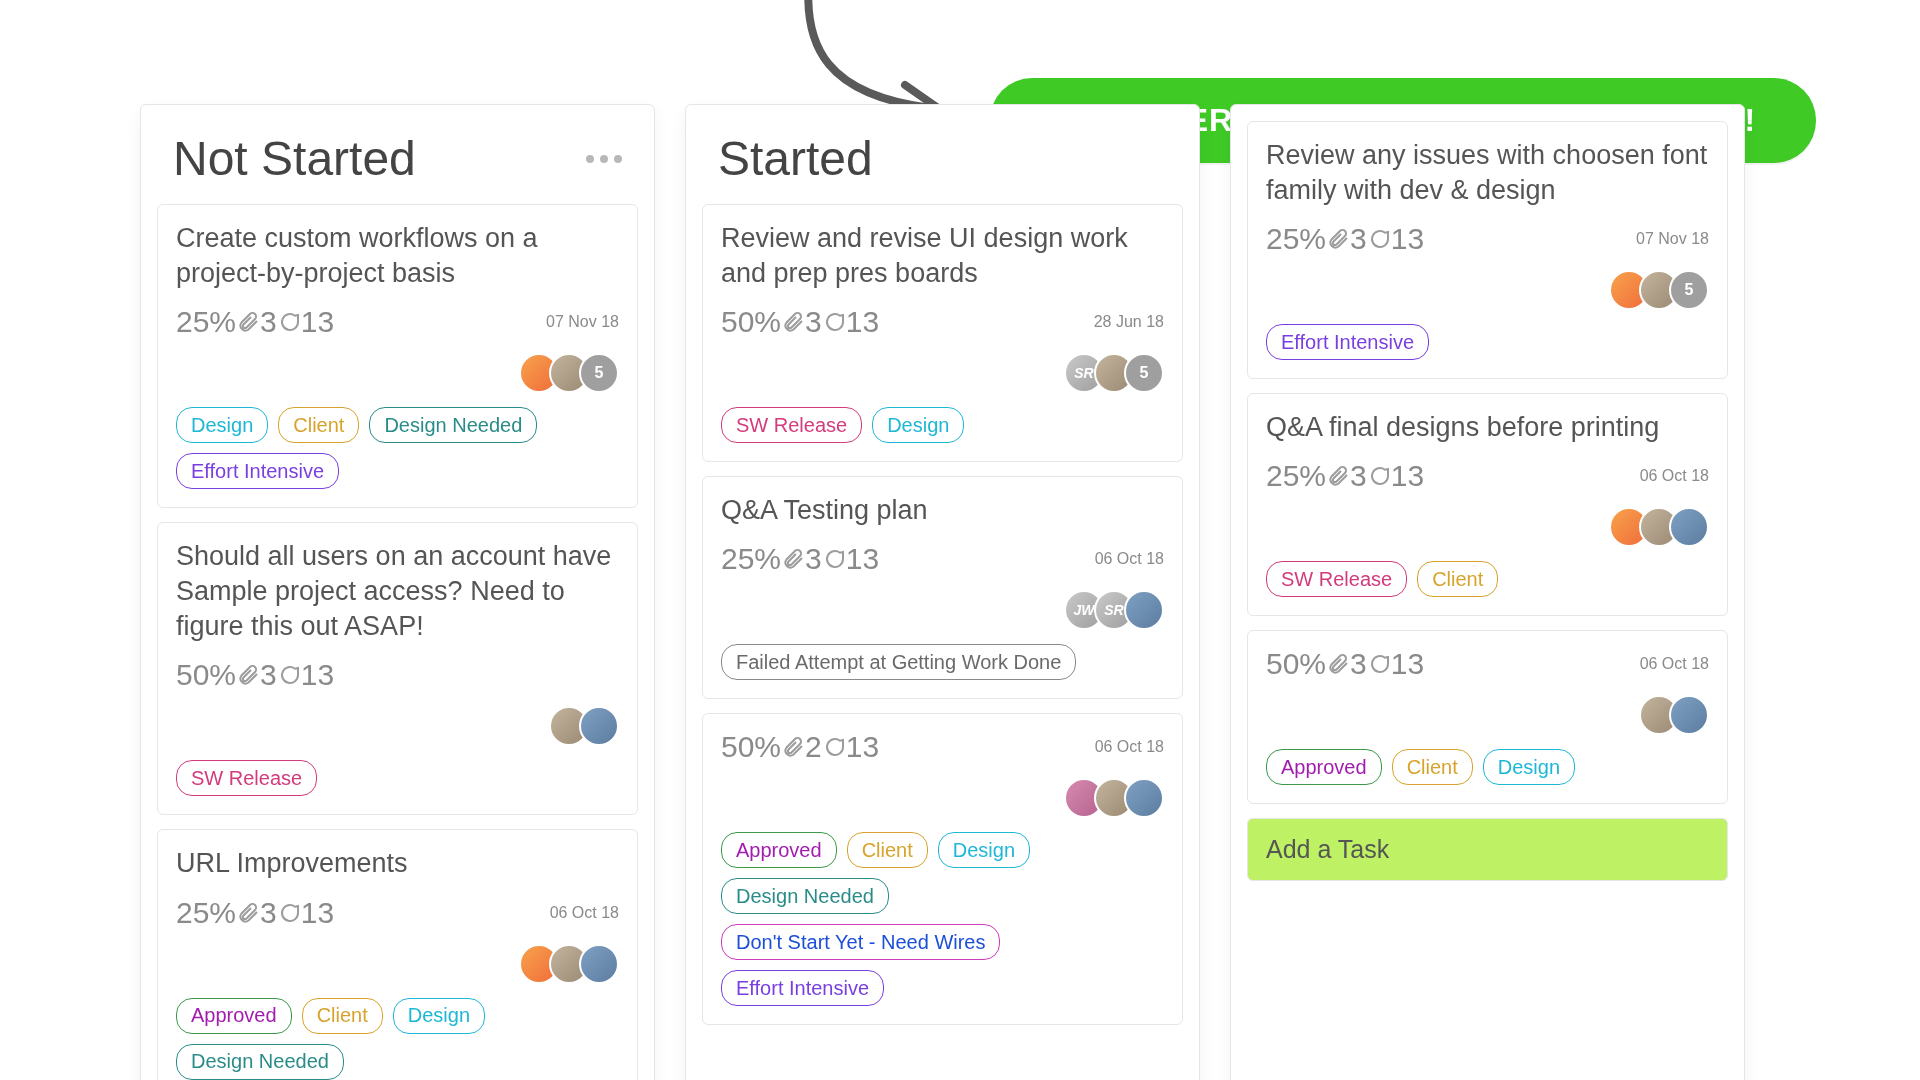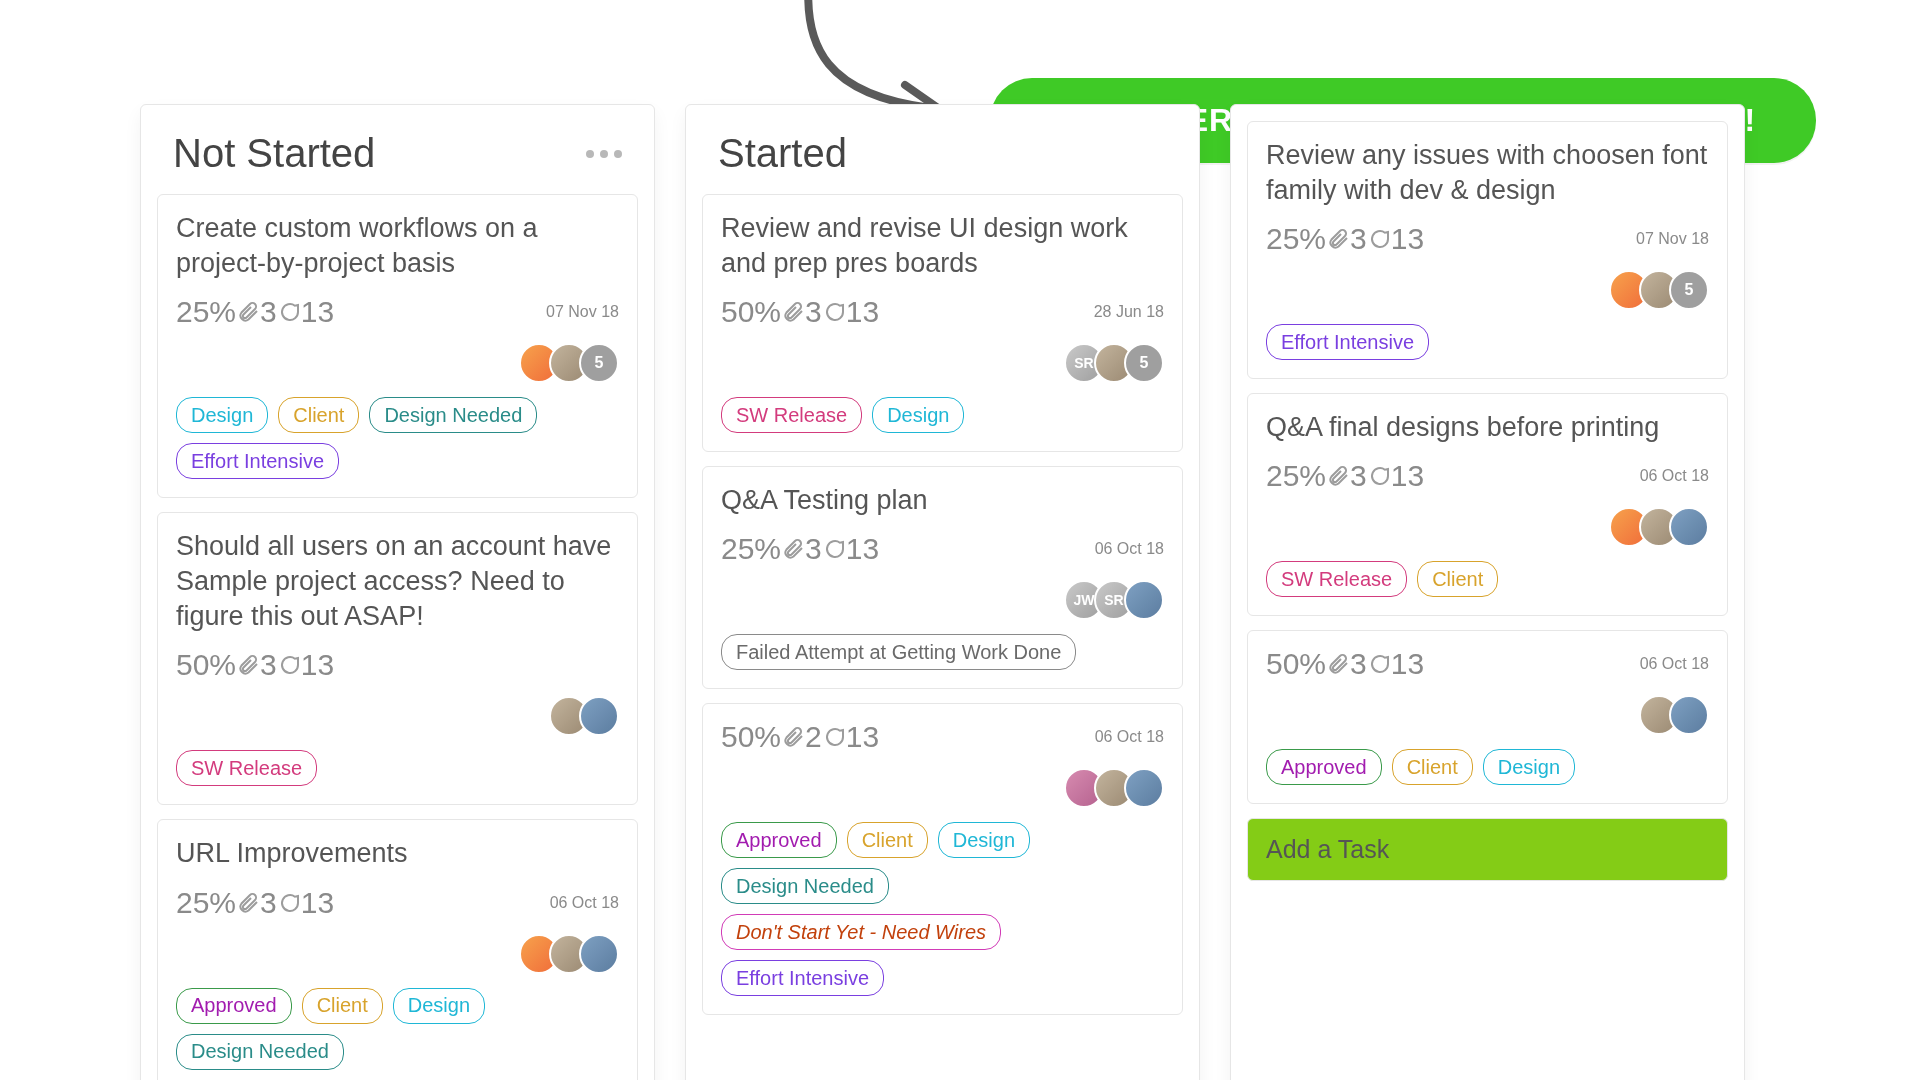--- a/index.html
+++ b/index.html
@@ -41,21 +41,21 @@
     box-shadow: 0 8px 18px rgba(0,0,0,0.05);
     padding: 16px 16px 20px 16px;
     box-sizing: border-box;
     display: flex; flex-direction: column;
   }
   .col-header {
     display: flex; align-items: center; justify-content: space-between;
     padding: 10px 16px 18px 16px;
   }
   .col-title {
-    font-size: 40px; font-weight: 400; color: #444;
+    font-size: 48px; font-weight: 400; color: #444;
   }
   .col-menu { display: flex; gap: 6px; color: #9a9a9a; font-size: 36px; line-height: 10px; cursor: pointer; }
   .col-menu span { width: 8px; height: 8px; background: #b8b8b8; border-radius: 50%; display: inline-block; }
 
   .tasks { display: flex; flex-direction: column; gap: 14px; }
 
   .task {
     border: 1px solid #e6e6e6;
     border-radius: 6px;
     padding: 16px 18px 18px 18px;
@@ -75,51 +75,51 @@
   .avatar {
     width: 36px; height:36px; border-radius:50%;
     margin-left:-10px; border:2px solid #fff;
     display:flex; align-items:center; justify-content:center;
     font-size:14px; color:#fff; font-weight:600;
     background:#888;
   }
   .avatar:first-child { margin-left:0; }
   .avatar.c1 { background: linear-gradient(135deg,#f7a24c,#f06d3a); }
   .avatar.c2 { background: linear-gradient(135deg,#c3b49d,#9b8a73); }
-  .avatar.c3 { background: linear-gradient(135deg,#c9c9c9,#9f9f9f); }
+  .avatar.c3 { background: linear-gradient(135deg,#c9c9c9,#9f9f9f); font-style: italic; }
   .avatar.c4 { background: linear-gradient(135deg,#7ea0c2,#5c7da0); }
   .avatar.c5 { background: linear-gradient(135deg,#d78bb0,#b5628f); }
   .avatar.count { background:#9f9f9f; font-size:16px; }
 
   .tags { display:flex; flex-wrap:wrap; gap:10px; }
   .tag {
     display:inline-flex; align-items:center;
     height: 34px; padding: 0 14px;
     border-radius: 16px;
     font-size: 20px; font-weight:500;
     border: 1.5px solid;
     background:#fff;
   }
   .tag.design  { color:#1fb7d6; border-color:#1fb7d6; }
   .tag.client  { color:#d8a32c; border-color:#d8a32c; }
   .tag.designneeded { color:#2a8c89; border-color:#2a8c89; }
   .tag.effort  { color:#7a3fe0; border-color:#7a3fe0; }
   .tag.sw      { color:#d33b7d; border-color:#d33b7d; }
   .tag.approved{ color:#a21caf; border-color:#3a9a4a; }
-  .tag.nowires { color:#c2410c; border-color:#d13bb7;font-style:italic; }
+  .tag.nowires { color:#1d4ed8; border-color:#d13bb7; }
   .tag.failed  { color:#6a6a6a; border-color:#8a8a8a; }
 
   .paperclip-icon, .comment-icon { display:inline-flex; }
   .paperclip-icon svg, .comment-icon svg { width:24px; height:24px; stroke:#9c9c9c; fill:none; stroke-width:2; }
 
   .add-task {
     border:1px solid #e6e6e6; border-radius:6px;
     padding: 16px 18px;
     font-size:25px; color:#555;
-    background:#84cc16;
+    background:#bef264;
   }
 </style>
 </head>
 <body>
 <div class="stage">
 
 <svg class="arrow-svg" viewBox="0 0 210 180">
   <path d="M40 -10 C 30 70, 60 115, 160 128" fill="none" stroke="#5a5a5a" stroke-width="8" stroke-linecap="round"></path>
   <path d="M135 105 L168 128 L135 152" fill="none" stroke="#5a5a5a" stroke-width="8" stroke-linecap="round" stroke-linejoin="round"></path>
 </svg>

